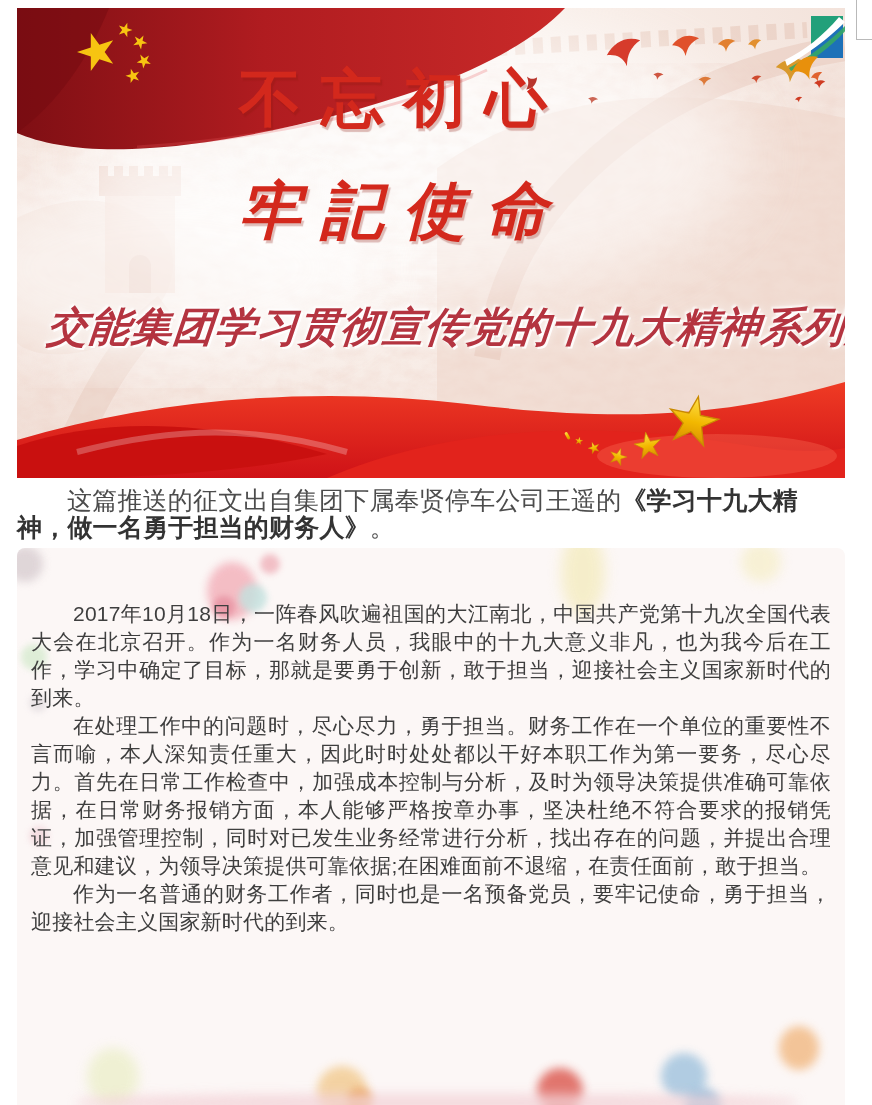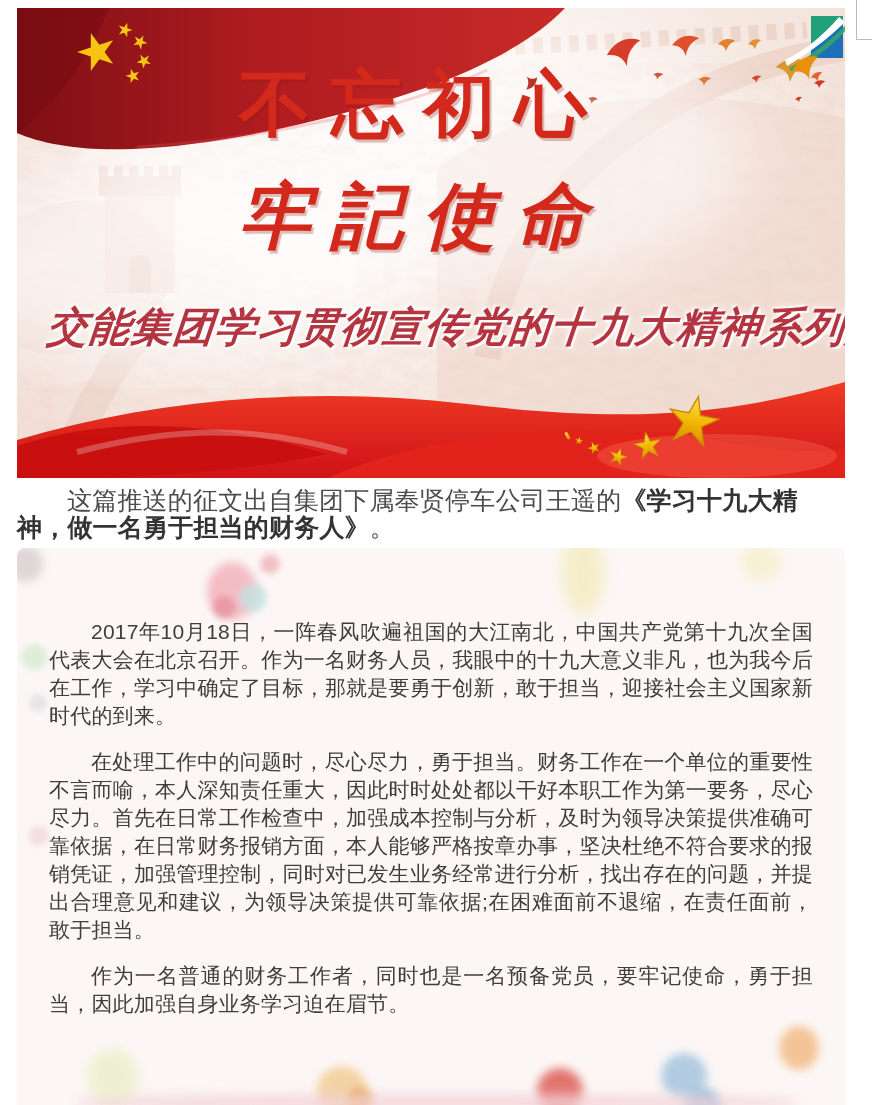--- a/index.html
+++ b/index.html
@@ -2,41 +2,41 @@
 <html><head>
 <meta charset="utf-8">
 <style>
   html,body{margin:0;padding:0;background:#fff;}
   .page{position:relative;width:872px;height:1105px;background:#fff;overflow:hidden;
         font-family:"Liberation Sans","DejaVu Sans",sans-serif;}
   
   .banner{position:absolute;left:17px;top:8px;width:828px;height:470px;overflow:hidden;
           background:radial-gradient(ellipse at 46% 30%, #fdfaf8 0%, #f8ede7 45%, #efdbd2 100%);}
   .banner svg{position:absolute;left:0;top:0;}
-  .banner-title{position:absolute;left:222px;top:60px;font-size:72px;line-height:1.0;font-weight:900;
+  .banner-title{position:absolute;left:222px;top:60px;font-size:62px;line-height:1.0;font-weight:900;
         color:#d3281c;letter-spacing:20px;white-space:nowrap;
         text-shadow:2px 3px 1px rgba(140,25,15,.28);}
   .banner-title.l2{top:172px;font-style:italic;}
   .banner-script{position:absolute;left:30px;top:292px;width:768px;text-align:center;
         font-size:41px;font-weight:bold;font-style:italic;letter-spacing:1px;color:#b43440;
         transform:skewX(-5deg);white-space:nowrap;
         text-shadow:2px 2px 0 rgba(255,255,255,.85),-2px -2px 2px rgba(255,255,255,.7),0 0 10px rgba(255,255,255,.9);}
   
   .corner-box{position:absolute;left:856px;top:-8px;width:30px;height:46px;background:#fff;border:1px solid #b9b9b9;}
   
   .caption{position:absolute;left:17px;top:487px;width:828px;font-size:25px;line-height:27px;
         color:#4c4c4c;text-indent:2em;letter-spacing:.2px;}
   .caption b{color:#333;}
   
   .card{position:absolute;left:17px;top:548px;width:828px;height:557px;background:#fcf7f6;
         border-radius:8px 8px 0 0;overflow:hidden;}
   .bk{position:absolute;border-radius:50%;}
   .article-text{position:absolute;left:14px;top:52px;width:800px;font-size:21px;line-height:28px;
         color:#3e3e3e;text-align:justify;}
-  .article-text p{margin:18px;text-indent:2em;letter-spacing:.2px;}
+  .article-text p{margin:0;text-indent:2em;letter-spacing:.2px;}
 </style>
 </head>
 <body>
 
 <div class="page">
 
   <div class="banner">
     <svg width="828" height="470" viewBox="0 0 828 470">
       <defs>
         <linearGradient id="flagGrad" x1="0" y1="0" x2="1" y2="0">
@@ -167,17 +167,17 @@
     <div class="bk" style="left:330px;top:540px;width:26px;height:26px;background:#e89b4f;filter:blur(4px);opacity:.8"></div>
     <div class="bk" style="left:520px;top:520px;width:46px;height:46px;background:#dd5f56;filter:blur(5px);opacity:.85"></div>
     <div class="bk" style="left:644px;top:505px;width:46px;height:46px;background:#a9c8e0;filter:blur(5px);opacity:.9"></div>
     <div class="bk" style="left:668px;top:540px;width:36px;height:36px;background:#8fb8d8;filter:blur(5px);opacity:.85"></div>
     <div class="bk" style="left:762px;top:478px;width:40px;height:44px;background:#f2bc88;filter:blur(5px);opacity:.85"></div>
     <div class="bk" style="left:60px;top:546px;width:720px;height:18px;background:#f3d3d8;filter:blur(6px);opacity:.8;border-radius:40%"></div>
 
     <div class="article-text">
       <p>2017年10月18日，一阵春风吹遍祖国的大江南北，中国共产党第十九次全国代表大会在北京召开。作为一名财务人员，我眼中的十九大意义非凡，也为我今后在工作，学习中确定了目标，那就是要勇于创新，敢于担当，迎接社会主义国家新时代的到来。</p>
       <p>在处理工作中的问题时，尽心尽力，勇于担当。财务工作在一个单位的重要性不言而喻，本人深知责任重大，因此时时处处都以干好本职工作为第一要务，尽心尽力。首先在日常工作检查中，加强成本控制与分析，及时为领导决策提供准确可靠依据，在日常财务报销方面，本人能够严格按章办事，坚决杜绝不符合要求的报销凭证，加强管理控制，同时对已发生业务经常进行分析，找出存在的问题，并提出合理意见和建议，为领导决策提供可靠依据;在困难面前不退缩，在责任面前，敢于担当。</p>
-      <p>作为一名普通的财务工作者，同时也是一名预备党员，要牢记使命，勇于担当，因此加强自身业务学习迫在眉节。</p>
+      <p>作为一名普通的财务工作者，同时也是一名预备党员，要牢记使命，勇于担当，迎接社会主义国家新时代的到来。</p>
     </div>
   </div>
 
 </div>
 
 </body></html>

